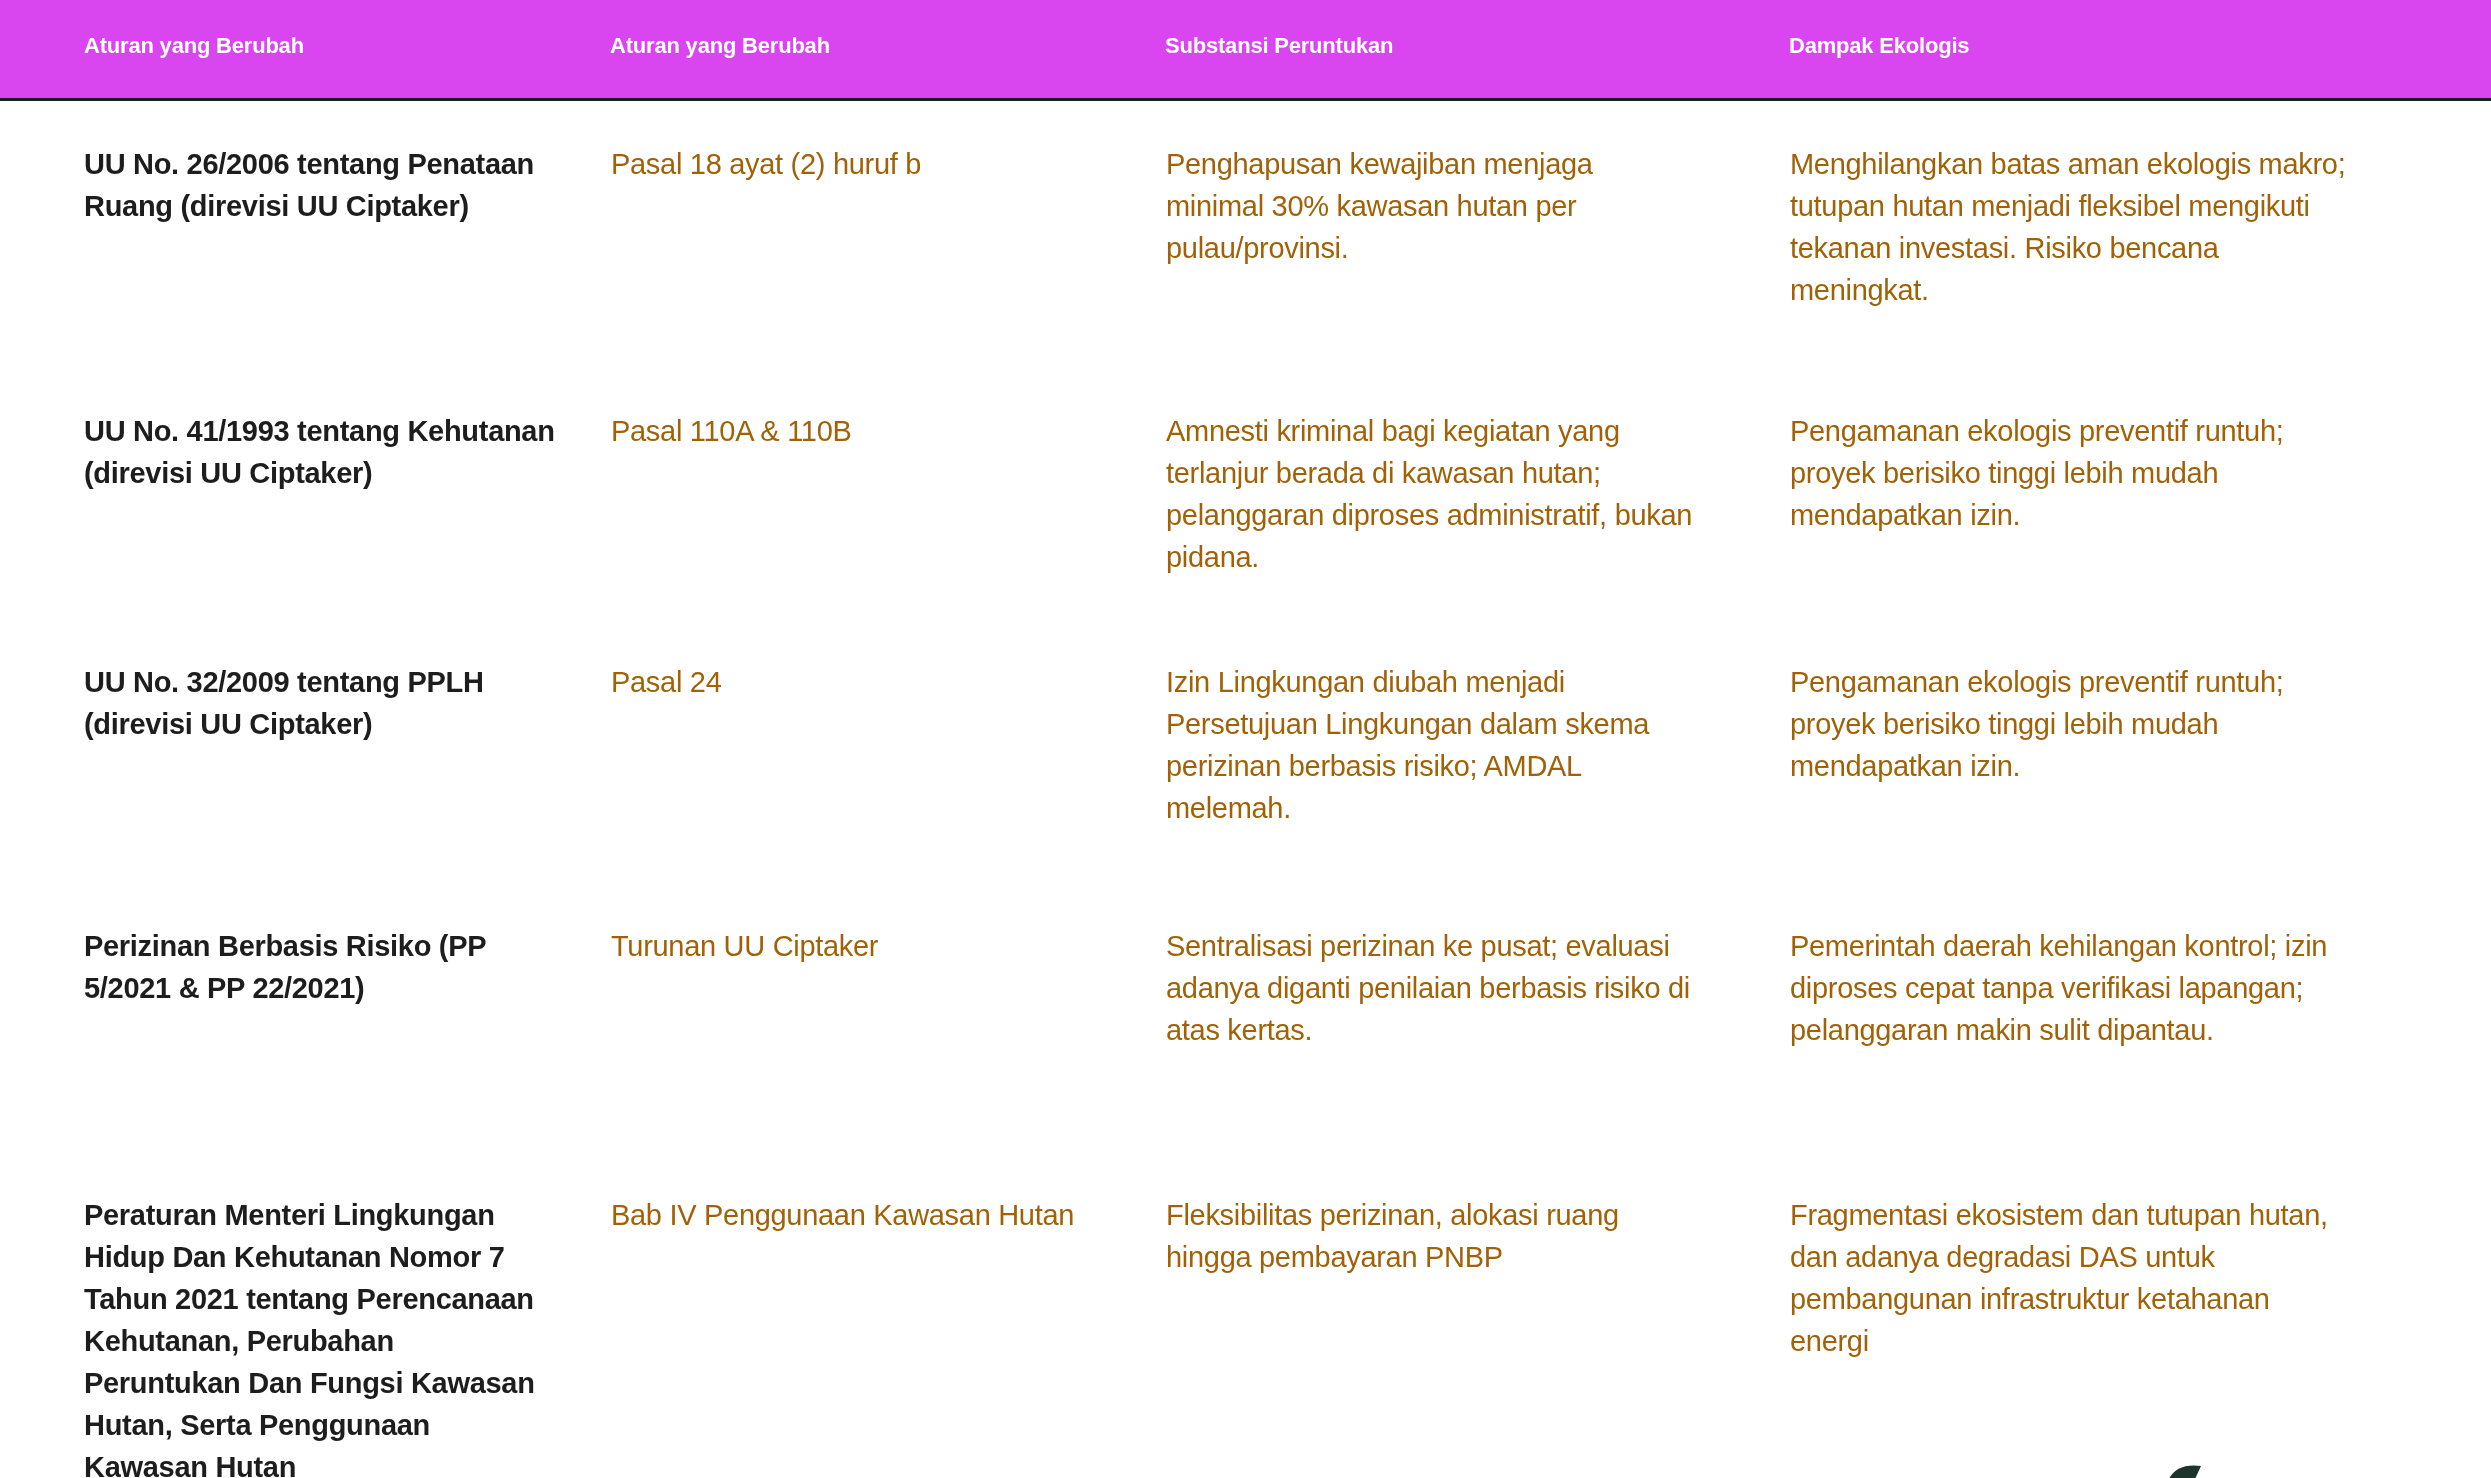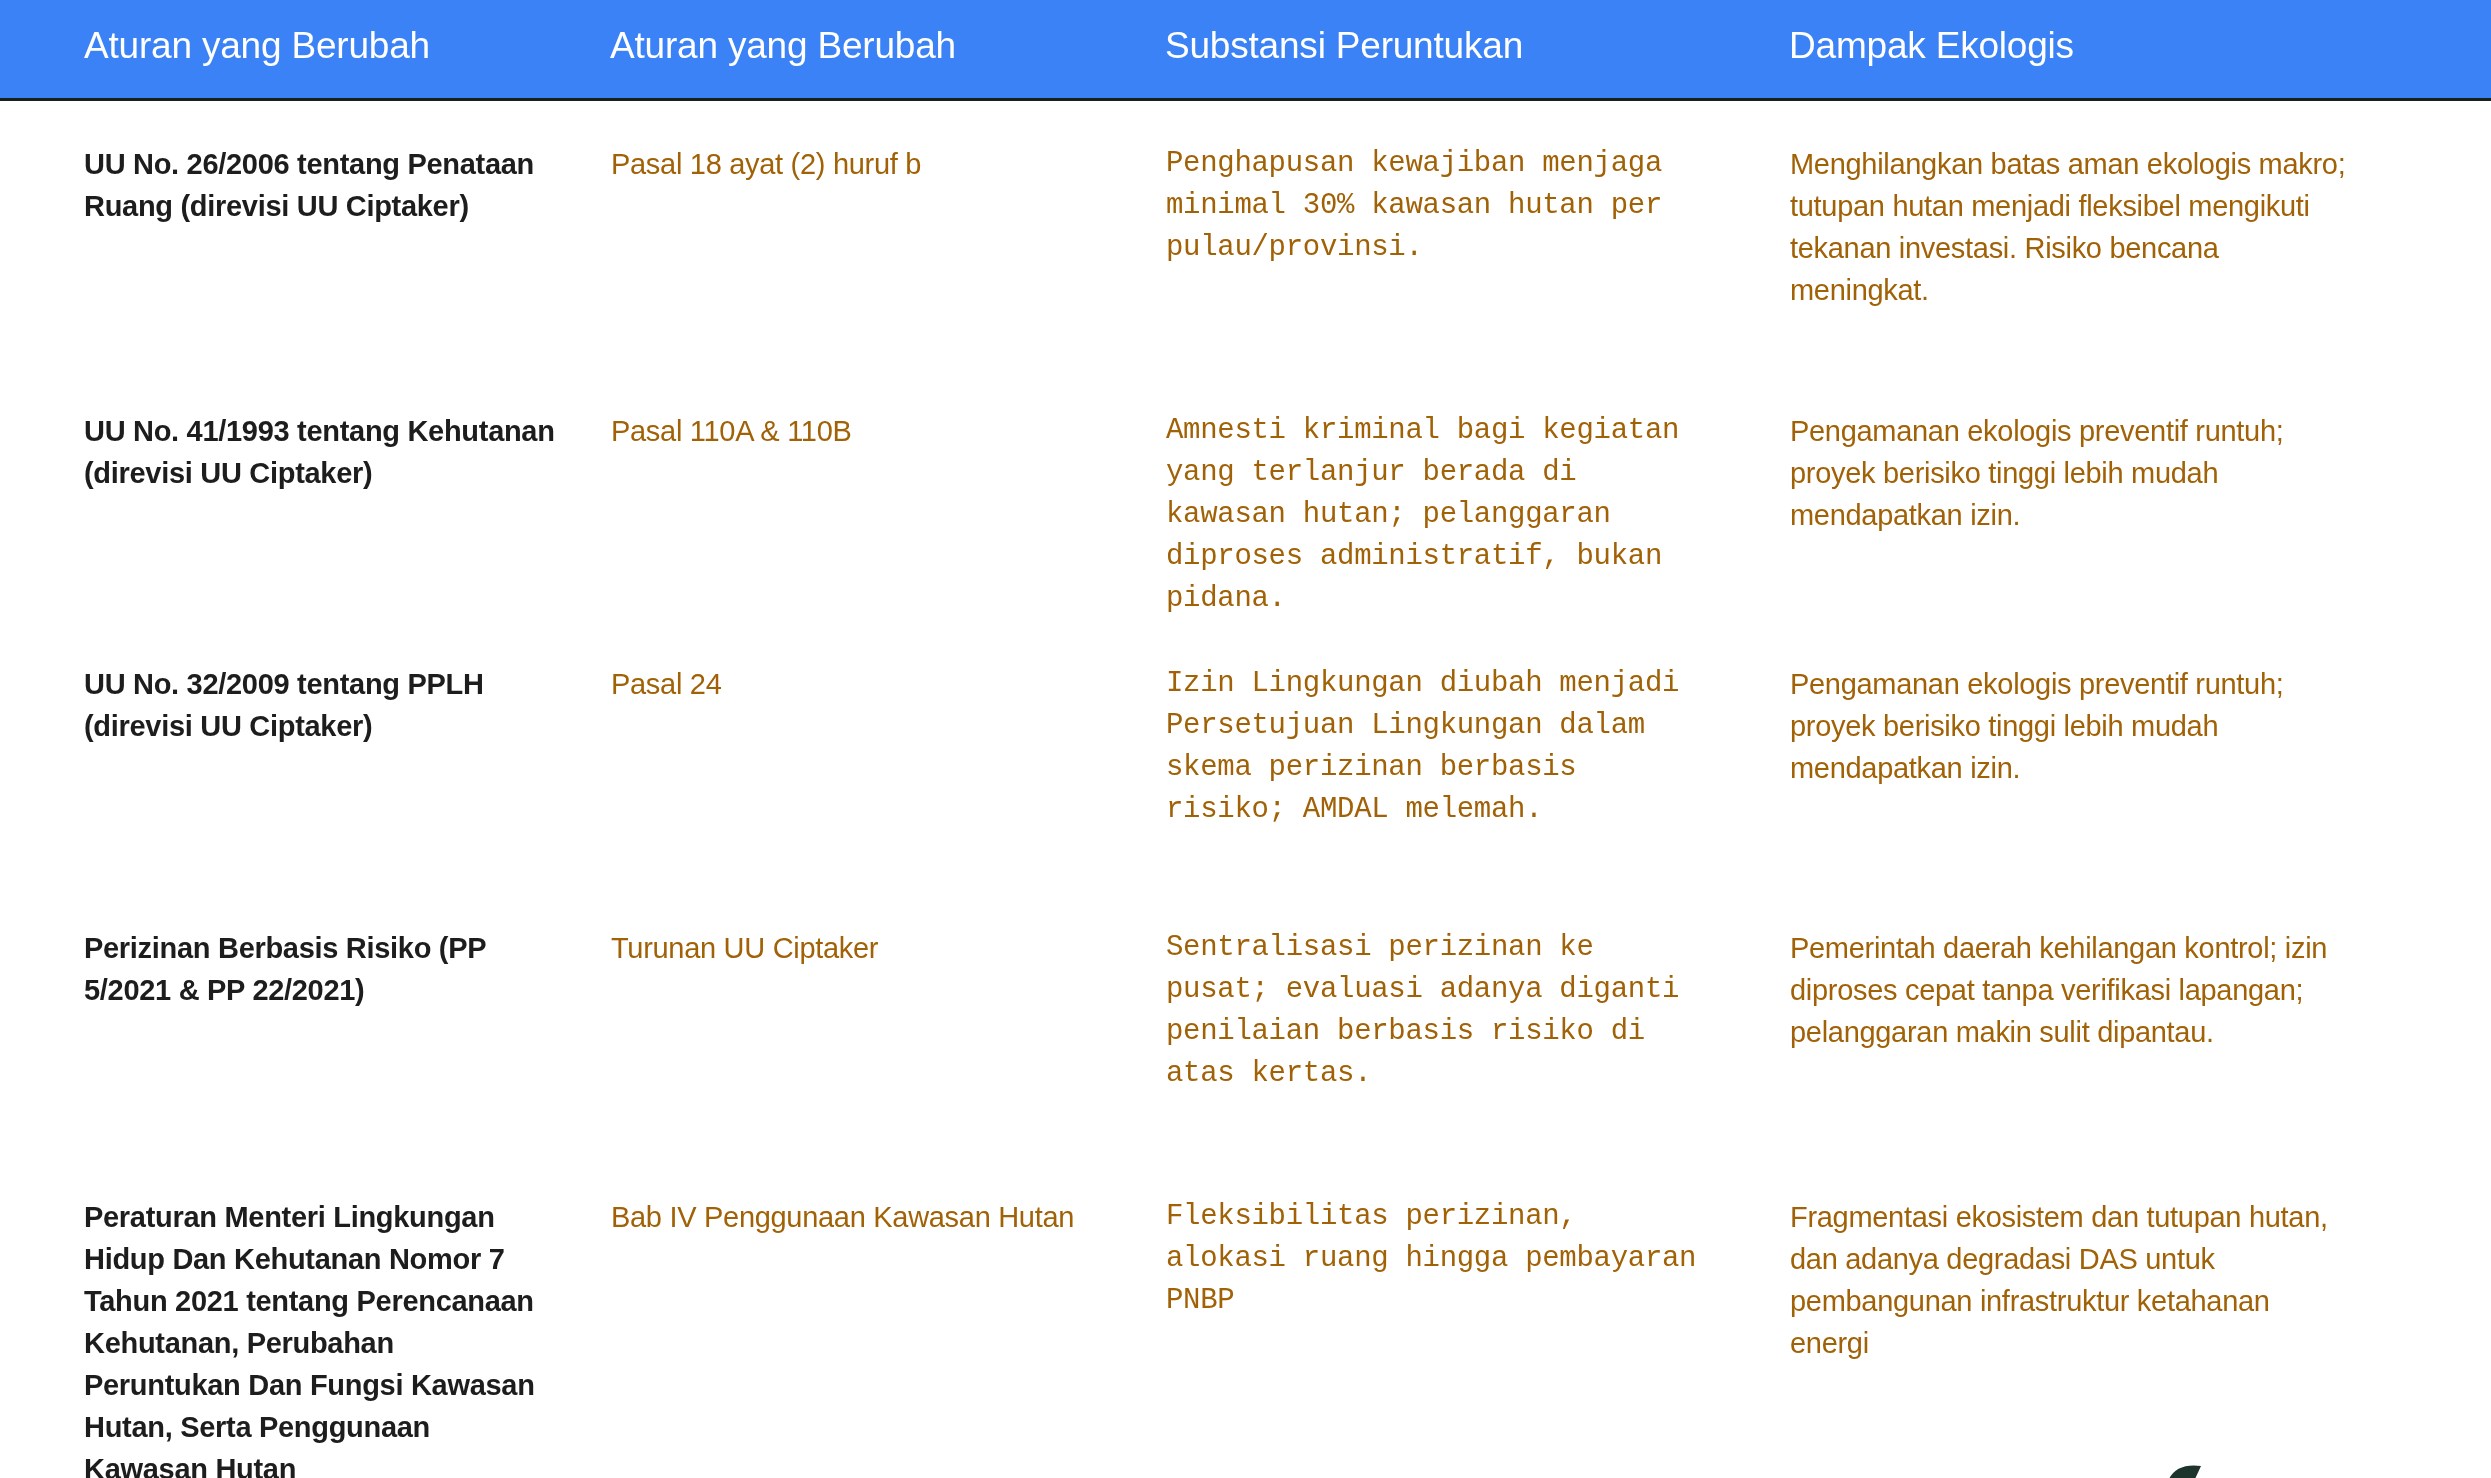--- a/index.html
+++ b/index.html
@@ -21,25 +21,25 @@
   }
   col.c1 { width: 610px; }
   col.c2 { width: 555px; }
   col.c3 { width: 624px; }
   col.c4 { width: 702px; }
 
   thead tr {
     height: 99px;
   }
   thead th {
-    background: #3b82f6;
+    background: #d946ef;
     border-bottom: 3px solid #15231e;
     color: #ffffff;
-    font-size: 37px;
-    font-weight: normal;
+    font-size: 22px;
+    font-weight: bold;
     text-align: left;
     vertical-align: middle;
     padding: 0 40px 6px 0;
     letter-spacing: -0.2px;
     white-space: nowrap;
     overflow: hidden;
   }
   thead th.first { padding-left: 84px; }
 
   tbody td {
@@ -50,21 +50,21 @@
     padding-top: 42px;
     letter-spacing: -0.3px;
   }
   tbody td.col-regulation {
     padding-left: 84px;
     padding-right: 55px;
     font-weight: bold;
     color: #1d1d1d;
   }
   tbody td.col-article  { padding-right: 78px; }
-  tbody td.col-substance{ padding-right: 92px; font-family: Liberation Mono, monospace; }
+  tbody td.col-substance{ padding-right: 92px; }
   tbody td.col-impact   { padding-right: 141px; }
 
   tr.row-1 { height: 269px; }
   tr.row-2 { height: 251px; }
   tr.row-3 { height: 264px; }
   tr.row-4 { height: 269px; padding-left: 32px; }
 
   .cutoff-glyph {
     position: absolute;
     left: 2165px;

